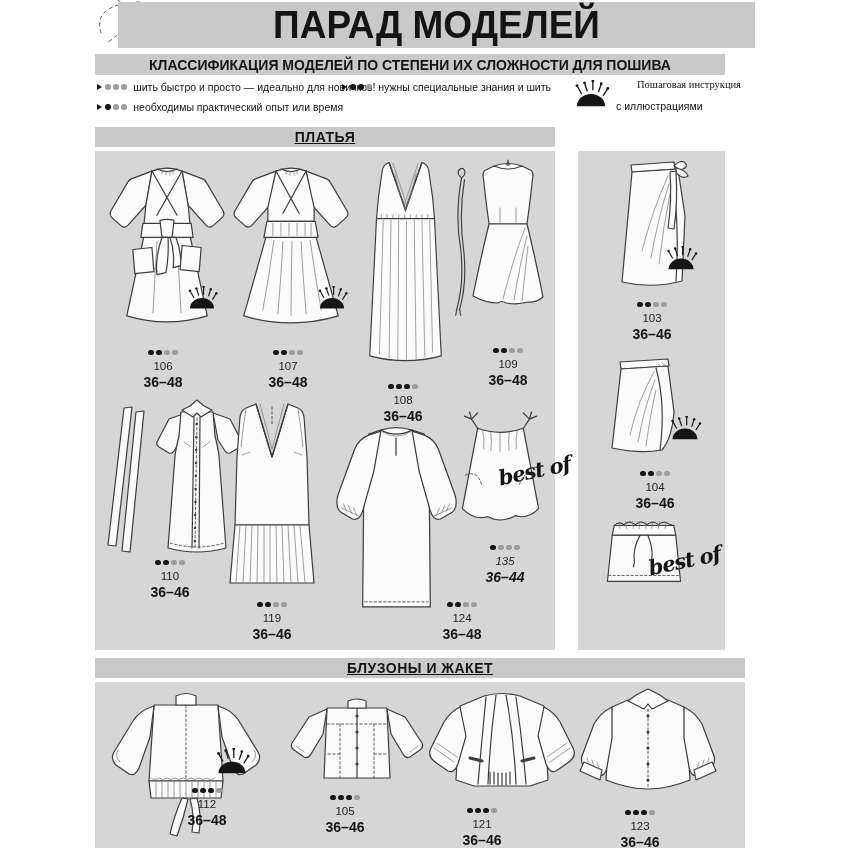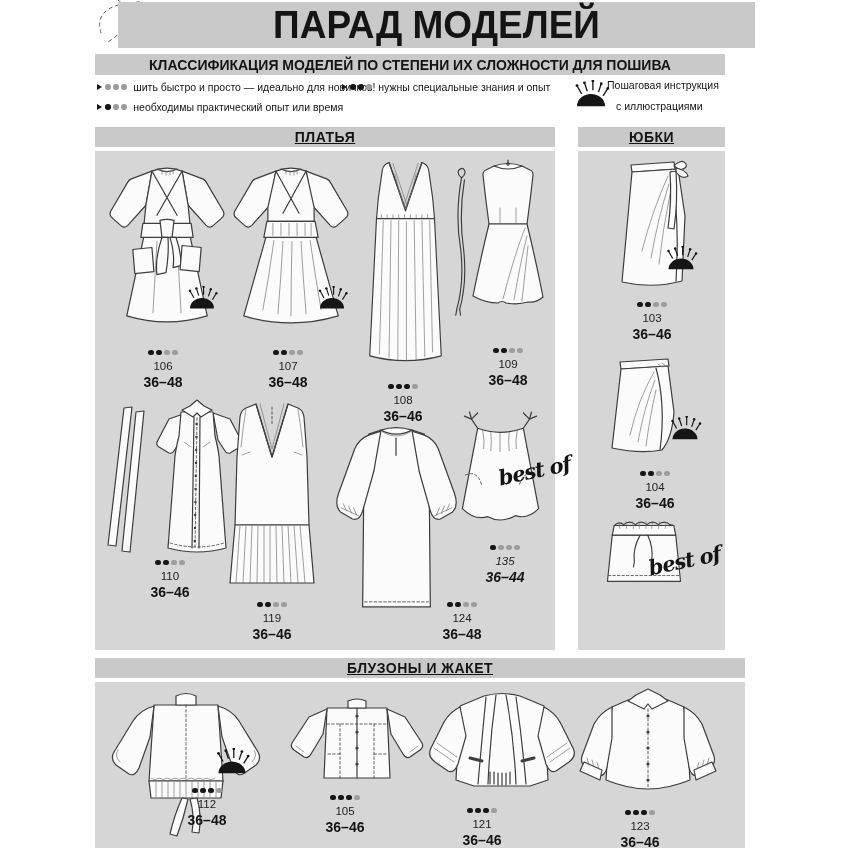--- a/index.html
+++ b/index.html
@@ -72,49 +72,46 @@
       </span>
     <span class="txt">необходимы практический опыт или время</span>
   </div>
   <div class="legend-row" style="left:342px;top:81px;">
     <span class="dots">
         <i class="tri"></i>
         <i class="dot on"></i>
         <i class="dot on"></i>
         <i class="dot"></i>
       </span>
-    <span class="txt">нужны специальные знания и опыт</span>
+    <span class="txt">нужны специальные знания и шить</span>
   </div>
   <div class="pc-box" style="left:572px;top:80px;width:38px;height:28px;">
   <svg viewBox="0 0 40 30" xmlns="http://www.w3.org/2000/svg">
     <path d="M5,28 A15,13 0 0 1 35,28 Z" fill="#151515"></path>
     <g stroke="#151515" stroke-width="1.4">
       <line x1="10" y1="15" x2="5" y2="6"></line>
           <line x1="16" y1="12" x2="13" y2="3"></line>
       <line x1="22" y1="11" x2="22" y2="1"></line>
           <line x1="28" y1="13" x2="31" y2="4"></line>
       <line x1="33" y1="17" x2="38" y2="9"></line>
     </g>
     <g fill="#151515">
       <circle cx="5" cy="6" r="1.5"></circle>
           <circle cx="13" cy="3" r="1.5"></circle>
           <circle cx="22" cy="1" r="1.5"></circle>
       <circle cx="31" cy="4" r="1.5"></circle>
           <circle cx="38" cy="9" r="1.5"></circle>
     </g>
   </svg>
 </div>
-  <div class="instr" style="left:607px;top:79px;">Пошаговая инструкция</div>
+  <div class="instr" style="left:637px;top:79px;font-family:Liberation Serif, serif;">Пошаговая инструкция</div>
   <div class="instr" style="left:616px;top:100px;">с иллюстрациями</div>
 
   <div class="bar sec-head" style="left:95px;top:127px;width:460px;">
     <span>ПЛАТЬЯ</span>
-  </div>
-  <div class="bar sec-head" style="left:578px;top:127px;width:147px;">
-    <span>ЮБКИ</span>
   </div>
   <div class="panel" style="left:95px;top:151px;width:460px;height:499px;"></div>
   <div class="panel" style="left:578px;top:151px;width:147px;height:499px;"></div>
   <div class="bar sec-head" style="left:95px;top:658px;width:650px;">
     <span>БЛУЗОНЫ И ЖАКЕТ</span>
   </div>
   <div class="panel" style="left:95px;top:682px;width:650px;height:166px;"></div>
 
   <svg class="sketch" style="left:106px;top:157px;" width="122" height="186" viewBox="0 0 120 185">
     <path class="fw" d="M45,14 L24,22 Q22,23 21,25 L4,54 Q2,58 6,61 L15,69 Q18,71 21,68 L39,48 Z"></path>

